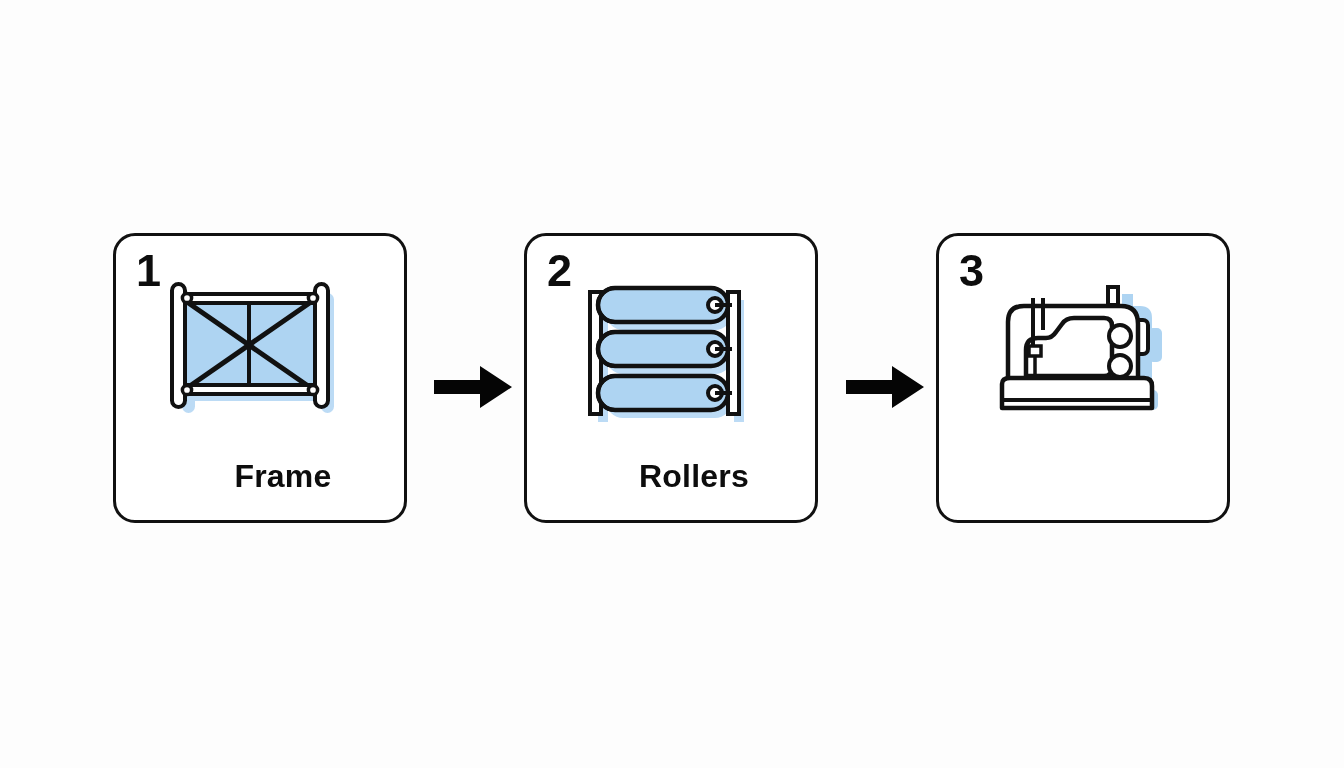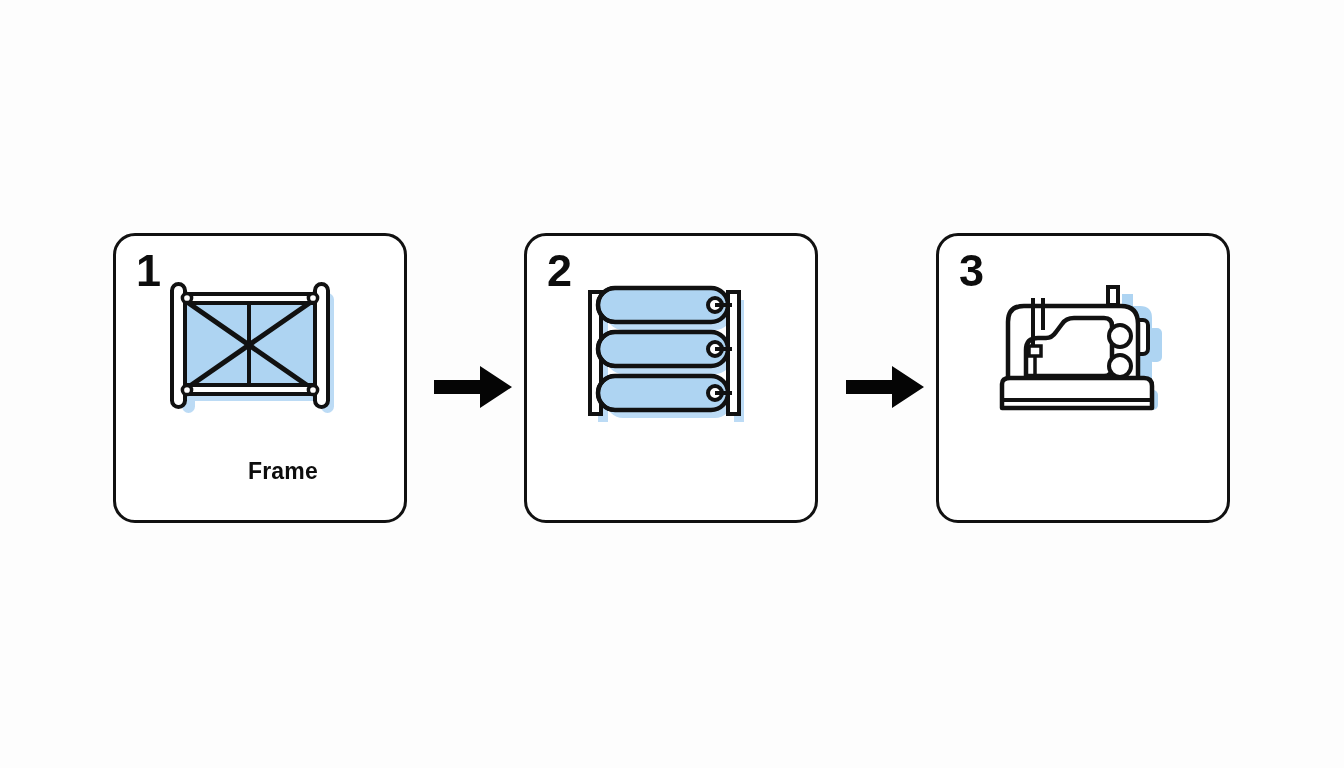--- a/index.html
+++ b/index.html
@@ -46,21 +46,21 @@
     line-height: 1;
     letter-spacing: -1px;
   }
 
   .card-label {
     position: absolute;
     left: 0;
     right: 0;
     top: 222px;
     text-align: center;
-    font-size: 23px;
+    font-size: 32px;
     font-weight: bold;
     color: #0d0d0d;
     letter-spacing: 0.2px;
     margin-left: 46px;
   }
 
   .icon-wrap {
     position: absolute;
     left: 50%;
     top: 48px;
@@ -167,20 +167,21 @@
         <circle cx="139" cy="65" r="7" fill="#ffffff" stroke="#111111" stroke-width="4"></circle>
         <line x1="139" y1="65" x2="156" y2="65" stroke="#111111" stroke-width="4"></line>
 
         <rect x="22" y="92" width="130" height="34" rx="17" fill="#aed4f2" stroke="#111111" stroke-width="4.5"></rect>
         <path d="M39 92 A17 17 0 0 0 39 126" fill="none" stroke="#111111" stroke-width="4"></path>
         <circle cx="139" cy="109" r="7" fill="#ffffff" stroke="#111111" stroke-width="4"></circle>
         <line x1="139" y1="109" x2="156" y2="109" stroke="#111111" stroke-width="4"></line>
       </svg>
     </div>
 
+    <div class="card-label">Rollers</div>
   </div>
 
   <div class="arrow" id="arrow-2">
     <svg viewBox="0 0 78 46" xmlns="http://www.w3.org/2000/svg">
       <path d="M0 16 L46 16 L46 2 L78 23 L46 44 L46 30 L0 30 Z" fill="#050505"></path>
     </svg>
   </div>
 
   <div class="card" id="card-3">
     <div class="card-number">3</div>

